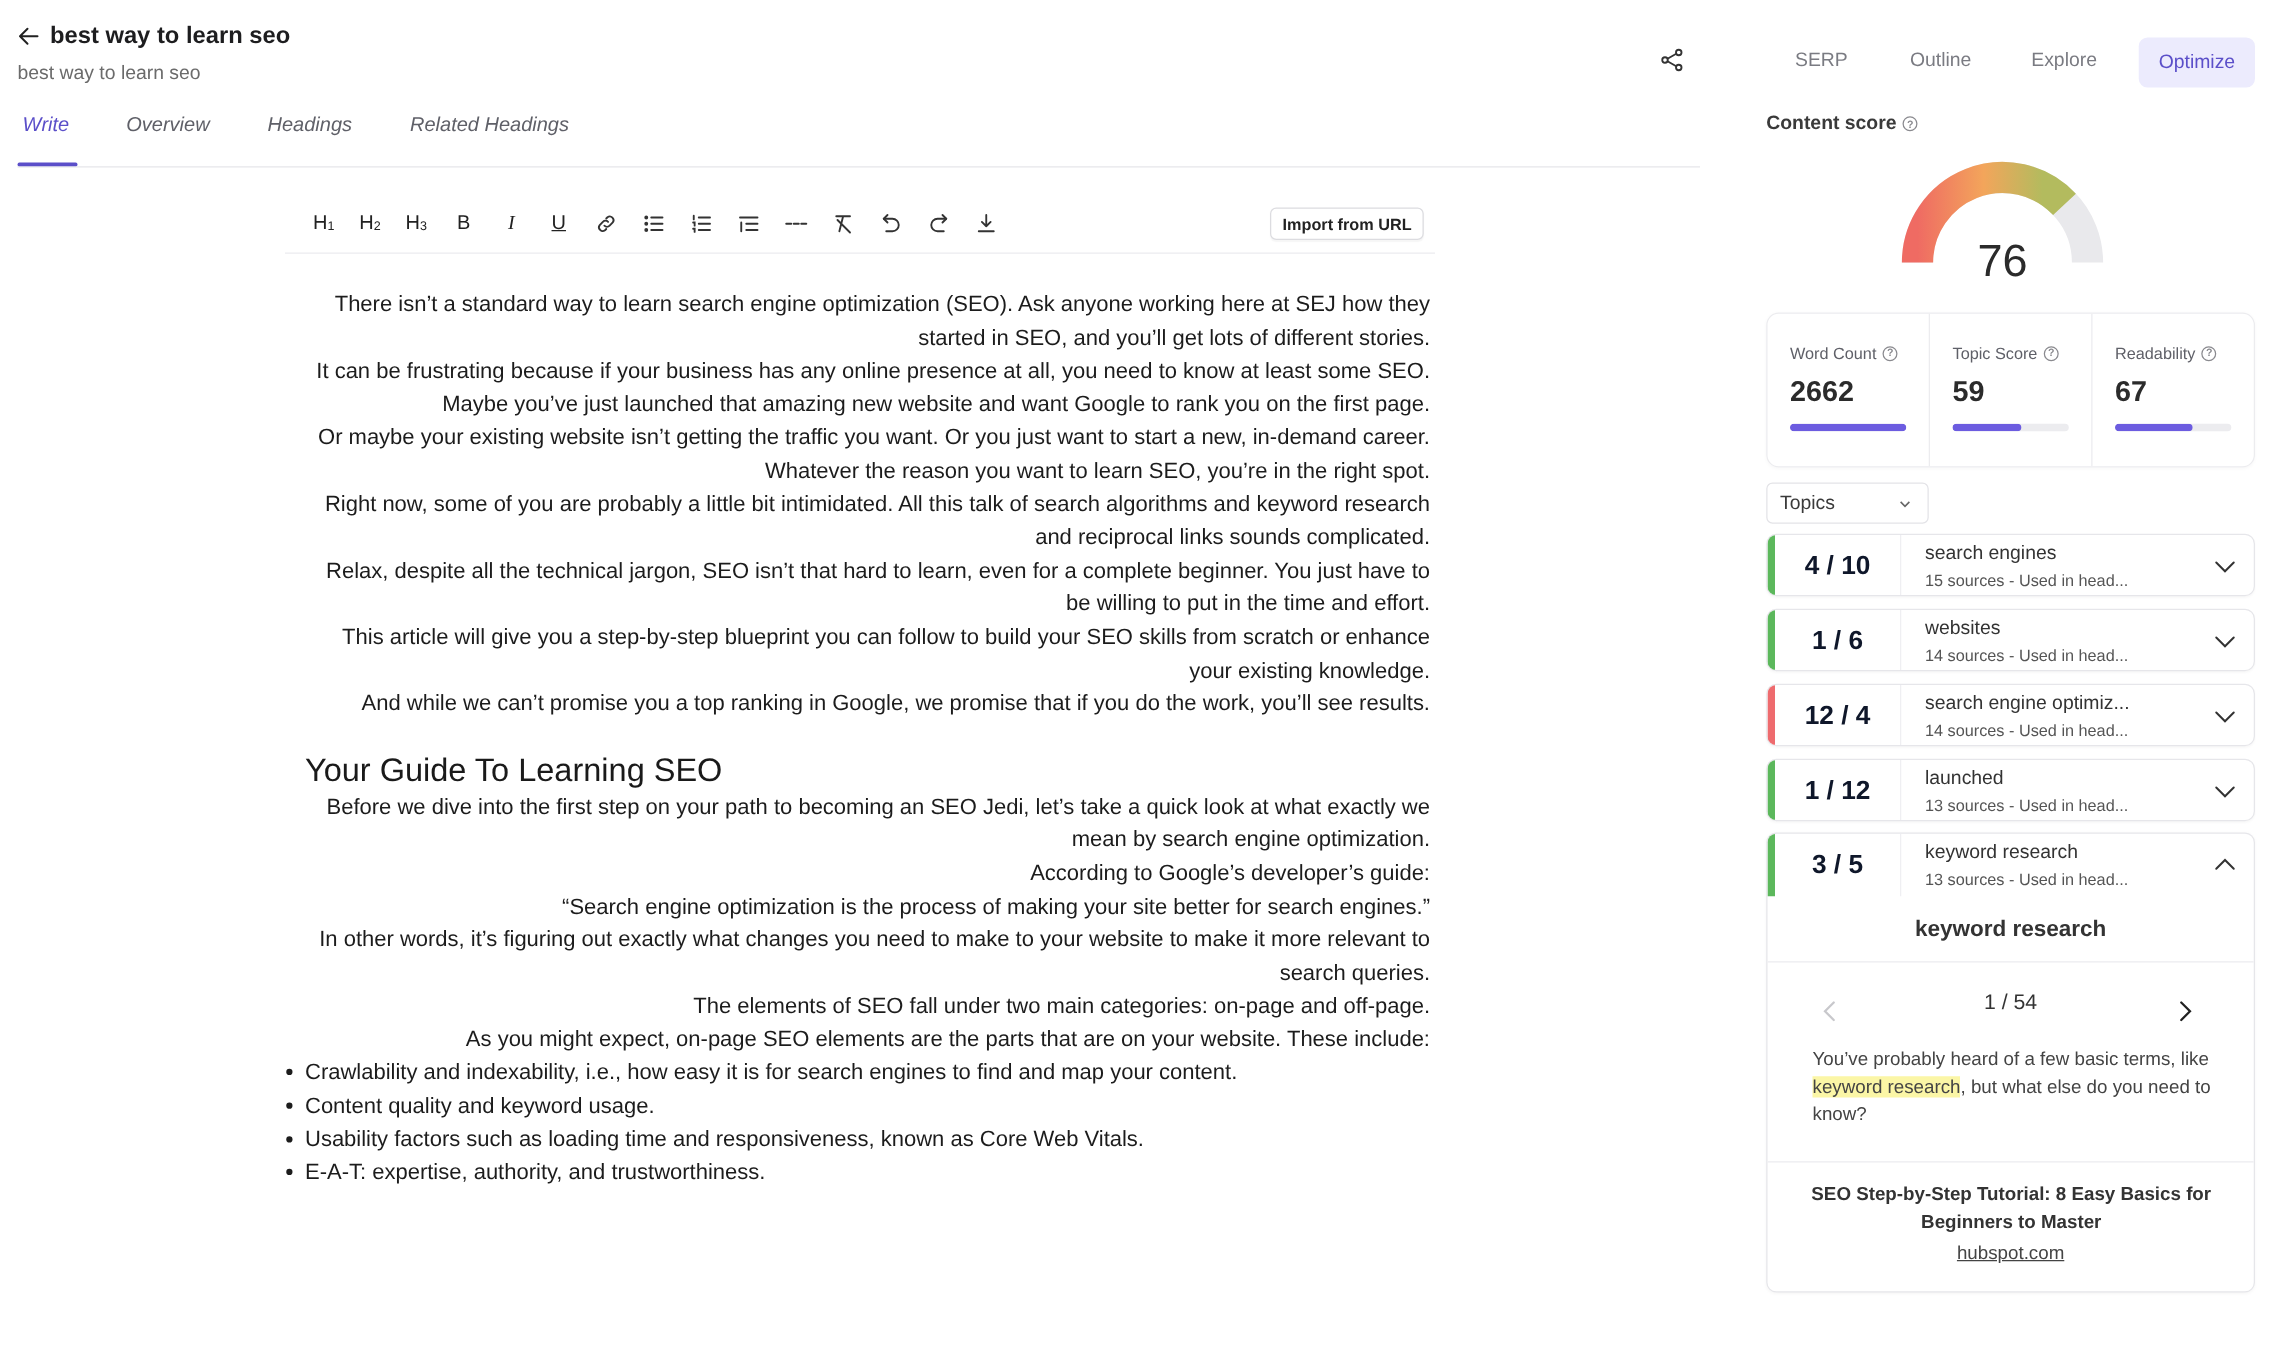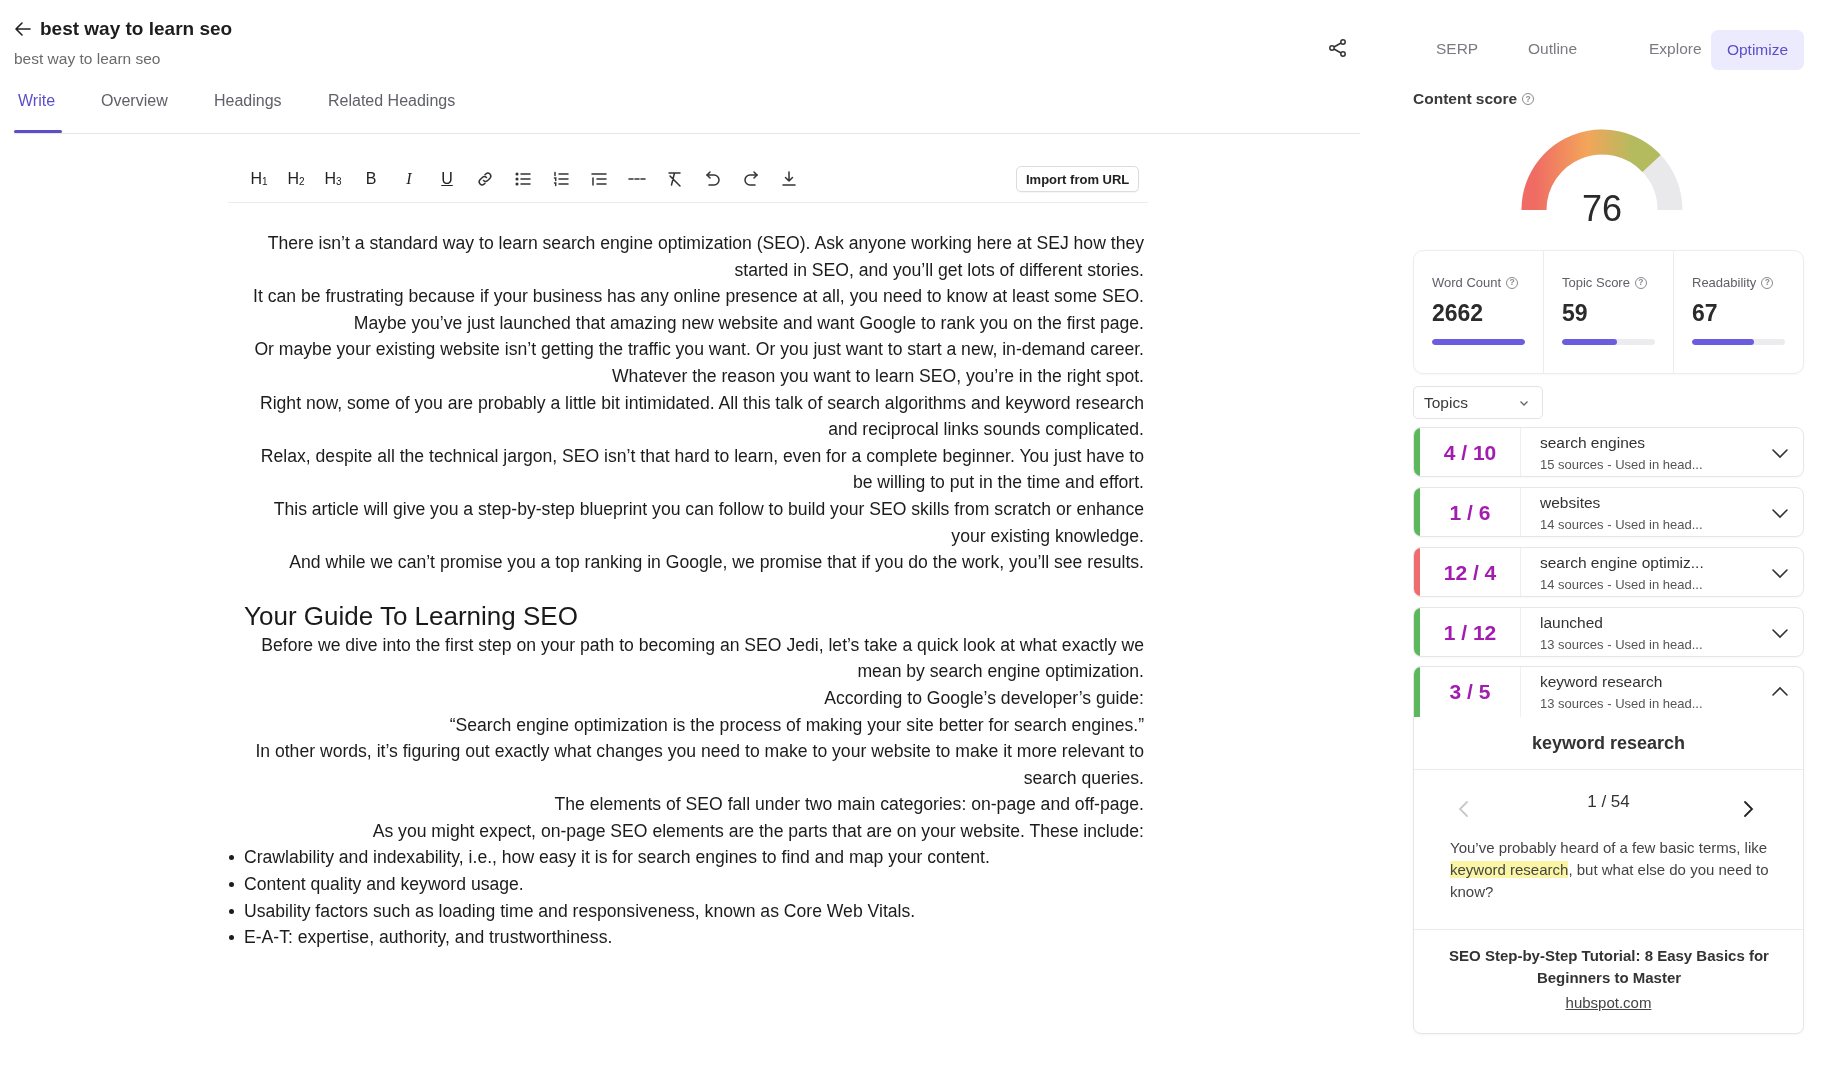--- a/index.html
+++ b/index.html
@@ -8,21 +8,21 @@
 
   .abs { position: absolute; }
 
   
   .back-arrow { left: 12px; top: 18px; width: 22px; height: 22px; cursor: pointer; }
   .doc-title { left: 40px; top: 18px; font-size: 19px; font-weight: 700; color: #1d1d1f; }
   .doc-sub { left: 14px; top: 50px; font-size: 15.5px; color: #6b6b6b; }
   .share-icon { left: 1327px; top: 37px; width: 22px; height: 22px; cursor: pointer; }
 
   .tabs { left: 14px; top: 92px; height: 42px; width: 1346px; border-bottom: 1.5px solid #e6e6ea; }
-  .tab { position: absolute; top: 0; font-size: 16px; color: #5f6068; padding-bottom: 12px; cursor: pointer; }
+  .tab { position: absolute; top: 0; font-size: 16px; color: #5f6068; padding-bottom: 12px; cursor: pointer; font-style: italic; }
   .tab.active { color: #5b4fc9; }
   .tab-underline { position: absolute; left: 0; top: 38px; width: 48px; height: 3px; background: #5b4fc9; border-radius: 2px; }
 
   
   .toolbar { left: 228px; top: 160px; width: 920px; height: 43px; border-bottom: 1.5px solid #ececef; }
   .tb-btn { position: absolute; top: 6px; height: 26px; width: 26px; display: flex; align-items: center; justify-content: center; cursor: pointer; color: #2a2a2a; }
   .tb-btn svg { width: 20px; height: 20px; }
   .tb-text { font-size: 16px; font-family: "Liberation Sans", sans-serif; color: #222; }
   .tb-text sub { font-size: 10px; vertical-align: baseline; position: relative; top: 2px; }
   .import-btn { position: absolute; left: 788px; top: 6px; height: 26px; padding: 0 9px; border: 1px solid #dcdce0; border-radius: 5px; background: #fff; font-size: 13px; font-weight: 700; color: #222; display: flex; align-items: center; cursor: pointer; box-shadow: 0 1px 1px rgba(0,0,0,0.04); }
@@ -50,21 +50,21 @@
   .stat:last-child { border-right: none; }
   .stat-label { font-size: 13px; color: #5f6068; display: flex; align-items: center; gap: 5px; }
   .stat-value { font-size: 23px; font-weight: 700; color: #2b2b2b; margin-top: 10px; }
   .stat-bar { margin-top: 12px; width: 93px; height: 6px; border-radius: 4px; background: #ececef; overflow: hidden; }
   .stat-fill { height: 100%; background: #6c5ce0; border-radius: 4px; }
 
   .topics-select { left: 1413px; top: 386px; width: 130px; height: 33px; border: 1px solid #e3e3e7; border-radius: 5px; display: flex; align-items: center; justify-content: space-between; padding: 0 12px 0 10px; font-size: 15.5px; color: #3a3a3a; cursor: pointer; }
 
   .topic { position: absolute; left: 1413px; width: 391px; height: 50px; border: 1px solid #e6e6ea; border-radius: 8px; overflow: hidden; cursor: pointer; background: #fff; box-shadow: 0 1px 2px rgba(0,0,0,0.03); }
   .topic-strip { position: absolute; left: 0; top: 0; bottom: 0; width: 6px; }
-  .topic-score { position: absolute; left: 6px; top: 0; width: 101px; height: 50px; display: flex; align-items: center; justify-content: center; font-size: 21px; font-weight: 700; color: #a21caf; border-right: 1px solid #efeff2; }
+  .topic-score { position: absolute; left: 6px; top: 0; width: 101px; height: 50px; display: flex; align-items: center; justify-content: center; font-size: 21px; font-weight: 700; color: #0f172a; border-right: 1px solid #efeff2; }
   .topic-name { position: absolute; left: 126px; top: 6px; font-size: 15.5px; color: #333; white-space: nowrap; }
   .topic-meta { position: absolute; left: 126px; top: 29px; font-size: 13px; color: #555; white-space: nowrap; }
   .topic-chev { position: absolute; right: 12px; top: 14px; width: 22px; height: 22px; }
 
   .expanded { position: absolute; left: 1413px; top: 666px; width: 391px; height: 368px; border: 1px solid #e6e6ea; border-radius: 8px; background: #fff; box-shadow: 0 1px 3px rgba(0,0,0,0.04); overflow: hidden; }
   .expanded .topic-strip { height: 50px; bottom: auto; }
   .exp-title { position: absolute; left: 0; width: 100%; top: 66px; text-align: center; font-size: 18px; font-weight: 700; color: #333; }
   .exp-div1 { position: absolute; left: 0; right: 0; top: 102px; height: 1px; background: #ececef; }
   .pager-prev { position: absolute; left: 40px; top: 130px; width: 20px; height: 24px; cursor: pointer; }
   .pager-next { position: absolute; left: 324px; top: 130px; width: 20px; height: 24px; cursor: pointer; }
@@ -184,21 +184,21 @@
   <ul>
     <li>Crawlability and indexability, i.e., how easy it is for search engines to find and map your content.</li>
     <li>Content quality and keyword usage.</li>
     <li>Usability factors such as loading time and responsiveness, known as Core Web Vitals.</li>
     <li>E-A-T: expertise, authority, and trustworthiness.</li>
   </ul>
 </div>
 
 <div class="rtab" style="left:1436px;">SERP</div>
 <div class="rtab" style="left:1528px;">Outline</div>
-<div class="rtab" style="left:1625px;margin-left:24px;">Explore</div>
+<div class="rtab" style="left:1625px;">Explore</div>
 <div class="rtab-active">Optimize</div>
 
 <div class="abs content-score-label">
   <span>Content score</span>
   <span class="help">?</span>
 </div>
 
 <div class="abs gauge">
   <svg viewBox="0 0 164 84" width="164" height="84">
     <defs>

